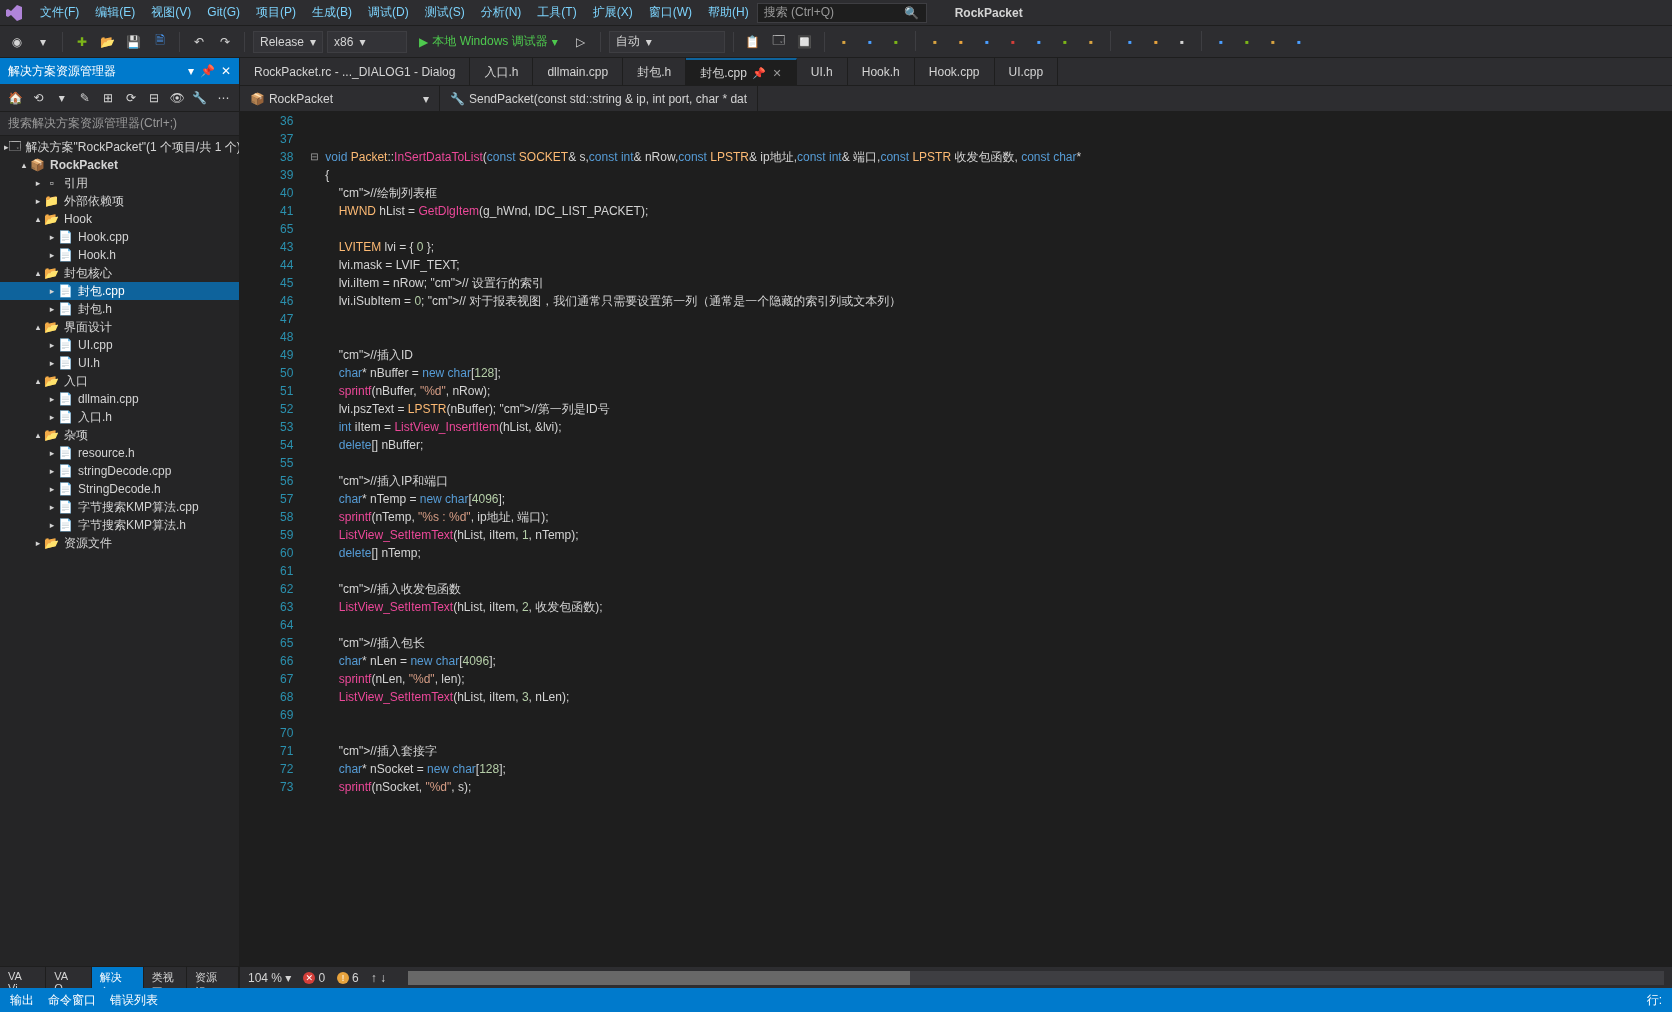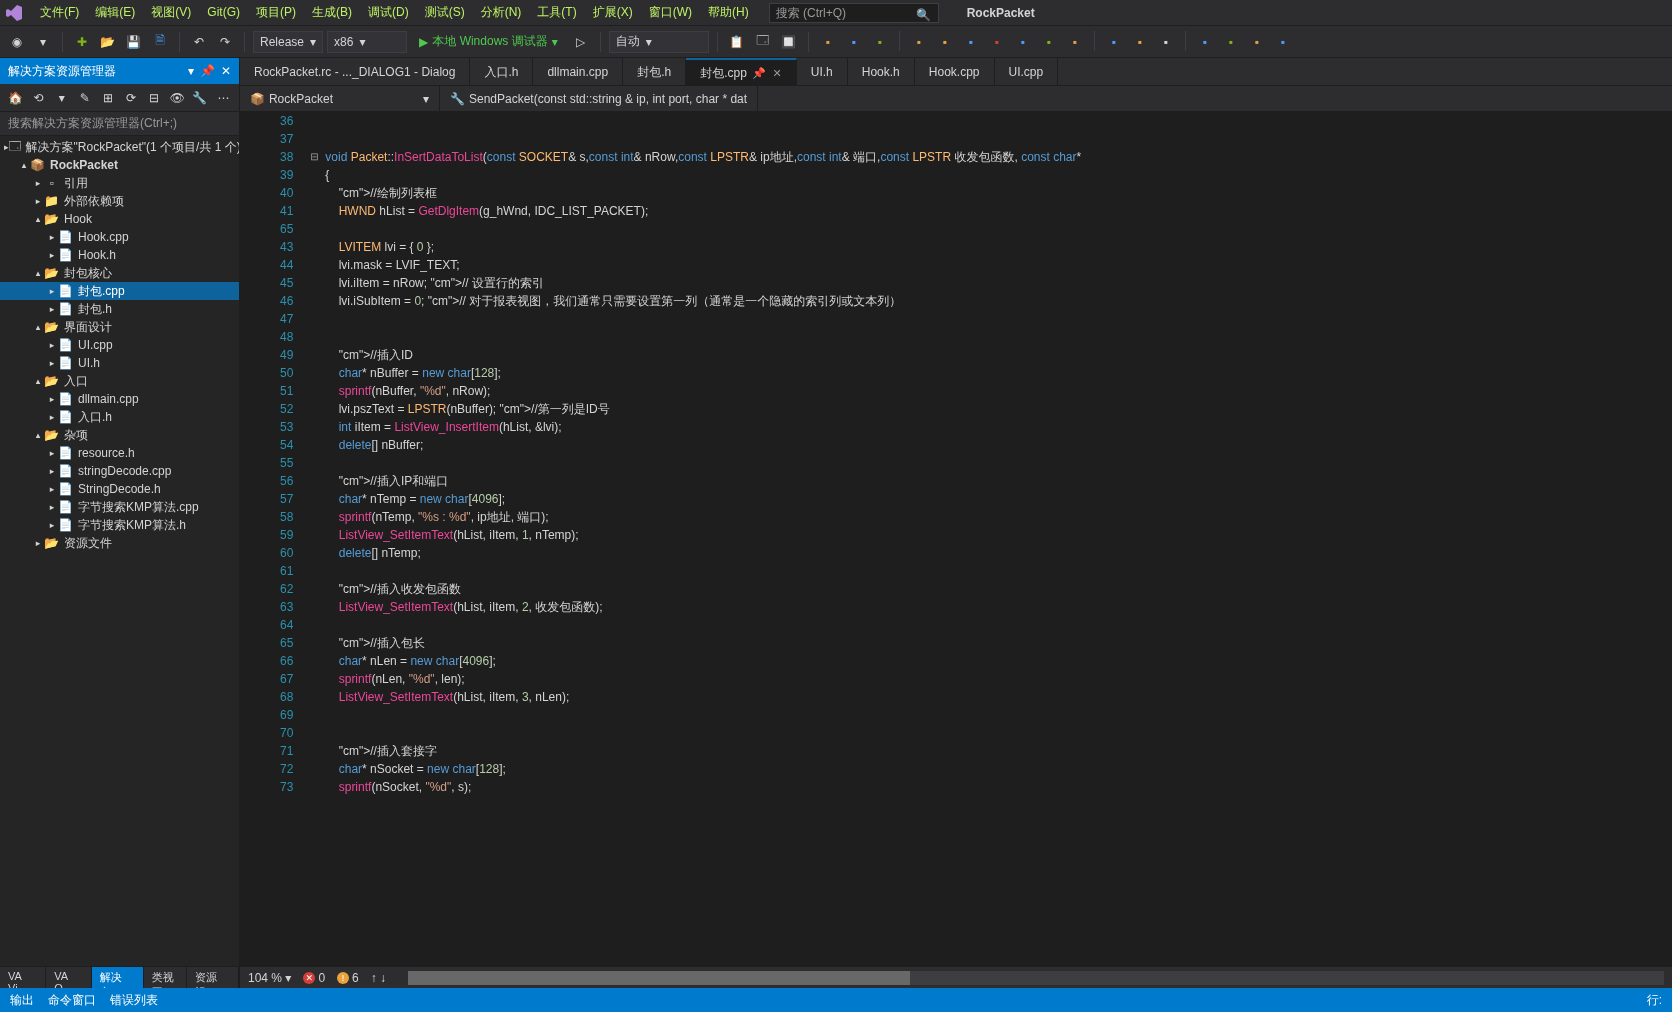--- a/index.html
+++ b/index.html
@@ -1,20 +1,20 @@
 <!DOCTYPE html>
 <html><head>
 <meta charset="utf-8">
 <style>
 *{margin:0;padding:0;box-sizing:border-box;font-family:"Microsoft YaHei","Segoe UI",sans-serif;font-size:12px;user-select:none}
 body{background:#2d2d30;color:#d4d4d4;width:1672px;height:1012px;overflow:hidden;display:flex;flex-direction:column}
 .menubar{background:#2d2d30;height:26px;display:flex;align-items:center;padding:0 4px;border-bottom:1px solid #1e1e1e}
 .menubar .logo{width:20px;height:20px;margin-right:8px;display:flex;align-items:center;justify-content:center}
-.menubar .menu-item{padding:3px 8px;color:#bef264;cursor:pointer}
-.menubar .search{margin-left:12px;background:#1e1e1e;border:1px solid #3e3e42;height:20px;width:170px;display:flex;align-items:flex-end;padding:0 6px;color:#999}
+.menubar .menu-item{padding:3px 8px;color:#7dd3fc;cursor:pointer}
+.menubar .search{background:#1e1e1e;border:1px solid #3e3e42;height:20px;width:170px;display:flex;align-items:center;padding:0 6px;color:#999}
 .menubar .search-icon{margin-left:auto;color:#d4d4d4}
 .menubar .proj{margin-left:20px;padding:3px 8px;color:#d4d4d4;font-weight:bold}
 .toolbar{background:#2d2d30;height:32px;display:flex;align-items:center;padding:0 6px;border-bottom:1px solid #1e1e1e;gap:4px}
 .toolbar .sep{width:1px;height:20px;background:#3e3e42;margin:0 4px}
 .toolbar .tbtn{width:22px;height:22px;display:flex;align-items:center;justify-content:center;color:#d4d4d4;cursor:pointer}
 .toolbar .combo{background:#333337;border:1px solid #3e3e42;height:22px;padding:0 6px;display:flex;align-items:center;color:#d4d4d4;gap:6px}
 .toolbar .play{color:#4ec94e;display:flex;align-items:center;gap:4px;padding:0 8px;height:22px;cursor:pointer}
 .main{flex:1;display:flex;overflow:hidden}
 .sidebar{width:240px;background:#252526;display:flex;flex-direction:column;border-right:1px solid #1e1e1e}
 .panel-hdr{background:#007acc;color:#fff;height:26px;display:flex;align-items:center;padding:0 8px;justify-content:space-between}
@@ -99,21 +99,21 @@
       <span>Release</span>
       <span>▾</span>
     </div>
   <div class="combo" style="width:80px">
       <span>x86</span>
       <span>▾</span>
     </div>
   <div class="play">▶ <span>本地 Windows 调试器</span> ▾</div>
   <div class="tbtn">▷</div>
   <div class="sep"></div>
-  <div class="combo" style="width:100px">
+  <div class="combo" style="width:116px">
       <span>自动</span>
       <span>▾</span>
     </div>
   <div class="sep"></div>
   <div class="tbtn">📋</div>
   <div class="tbtn">🗔</div>
   <div class="tbtn">🔲</div>
   <div class="sep"></div>
   <div id="toolbar-icons" style="display:flex;gap:4px">
       <div class="tbtn" style="color: rgb(217, 164, 65);">▪</div>

